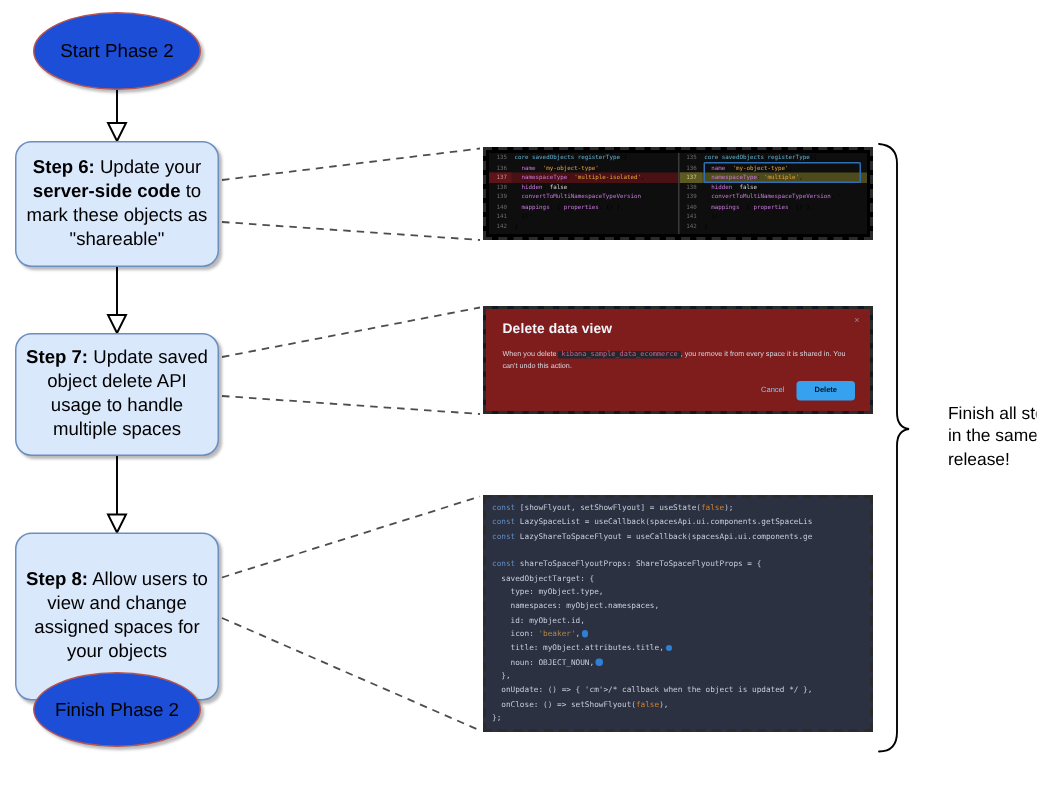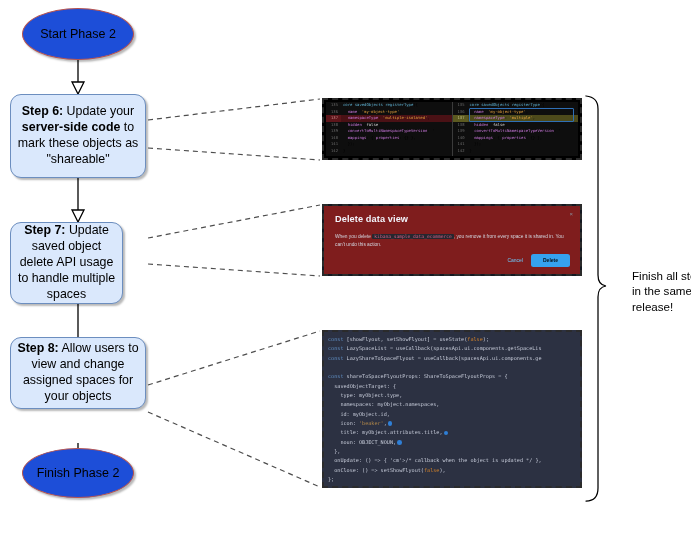--- a/index.html
+++ b/index.html
@@ -11,22 +11,22 @@
   .node{position:absolute;box-sizing:border-box;display:flex;align-items:center;
         justify-content:center;text-align:center;line-height:1.28;}
   .terminator{background:#1d4ed8;border:1.4px solid #b85450;border-radius:50%;
         font-size:12.5px;color:#000;box-shadow:2px 2px 2px rgba(0,0,0,.28);}
   .process{background:#dae8fc;border:1.4px solid #6c8ebf;border-radius:11px;
         font-size:12.4px;color:#000;box-shadow:2px 2px 2px rgba(0,0,0,.28);padding:15px 6px;}
   .process b{font-weight:bold;}
 
   #n-start{left:22px;top:8px;width:112px;height:52px;}
   #n-step6{left:10px;top:94px;width:136px;height:84px;}
-  #n-step7{left:10px;top:222px;width:113px;height:82px;align-items:center;}
-  #n-step8{left:10px;top:337px;width:136px;height:72px;}
+  #n-step7{left:10px;top:222px;width:136px;height:82px;align-items:center;}
+  #n-step8{left:10px;top:355px;width:136px;height:112px;}
   #n-finish{left:22px;top:448px;width:112px;height:50px;justify-content:center;}
 
   
   .overlay{position:absolute;left:0;top:0;width:691px;height:535px;pointer-events:none;}
 
   
   .shot{position:absolute;box-sizing:border-box;border:2.2px dashed #2b2b2b;
         background:#1b1f28;overflow:hidden;}
   #shot-code1{left:322px;top:98px;width:260px;height:62px;padding:2px;background:#000;}
   #shot-modal{left:322px;top:204px;width:260px;height:72px;padding:0;background:#141821;}

